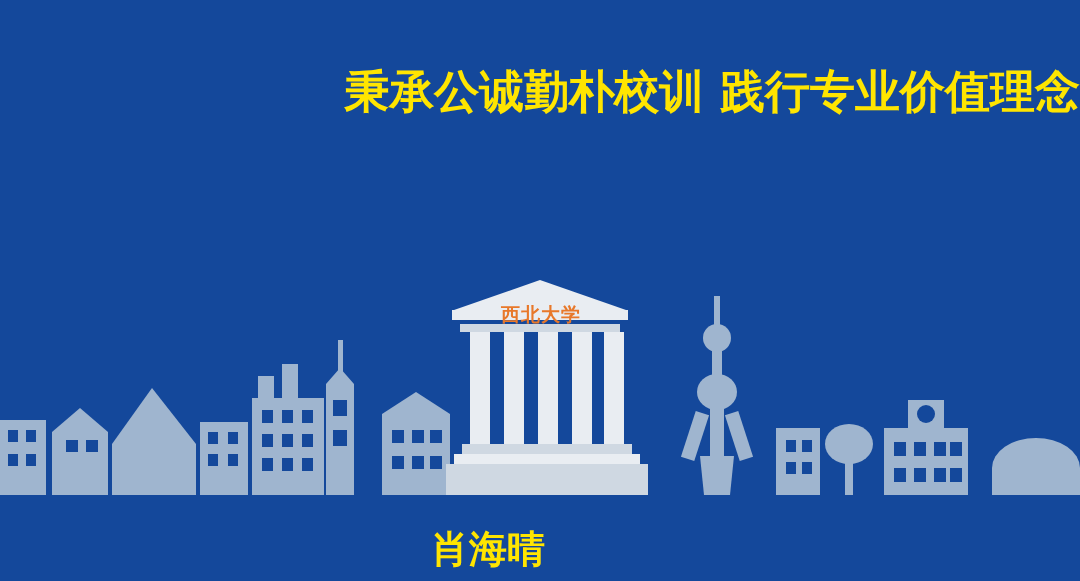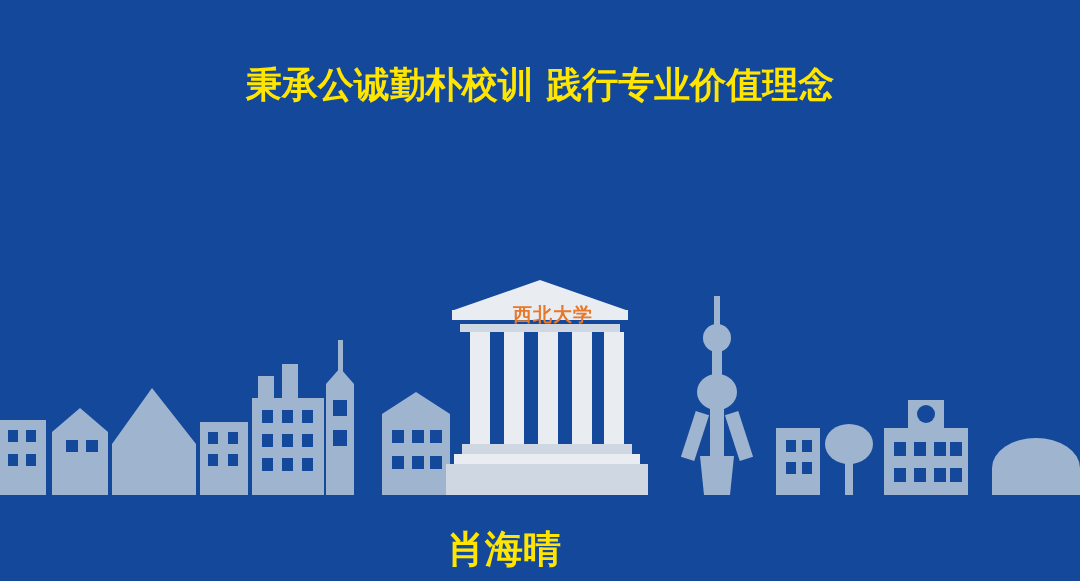--- a/index.html
+++ b/index.html
@@ -27,21 +27,21 @@
   }
   .title-line {
     color: #ffe500;
     font-weight: bold;
     font-size: 57px;
     line-height: 1.52;
     letter-spacing: 1px;
     white-space: nowrap;
     font-family: "DejaVu Sans", "Liberation Sans", sans-serif;
   }
-  .title-line.l1 { font-size: 36px; letter-spacing: 0px; }
+  .title-line.l1 { font-size: 45px; letter-spacing: 0px; text-align: right; }
   .title-line.l2 { font-size: 57px; letter-spacing: 0px; }
 
   
   .skyline {
     position: absolute;
     left: 0;
     bottom: 86px;
     width: 1080px;
     height: 215px;
     z-index: 2;
@@ -52,42 +52,42 @@
     bottom: 0;
     width: 1080px;
     height: 86px;
     background: #14489b;
     z-index: 3;
   }
 
   
   .footer {
     position: absolute;
-    left: 16px;
+    left: 0;
     bottom: 8px;
     width: 976px;
     z-index: 7;
     display: flex;
     justify-content: center;
     align-items: baseline;
     gap: 84px;
   }
   .footer-item {
     color: #ffe500;
     font-weight: bold;
     font-size: 38px;
     line-height: 1.2;
     white-space: nowrap;
     font-family: "DejaVu Sans", "Liberation Sans", sans-serif;
   }
 
   
   .temple-label {
     position: absolute;
-    left: 12px;
+    left: 0;
     top: 0;
     width: 996px;
     height: 215px;
     z-index: 4;
     pointer-events: none;
     padding-left: 40px;
   }
   .temple-label span {
     position: absolute;
     left: 466px;

